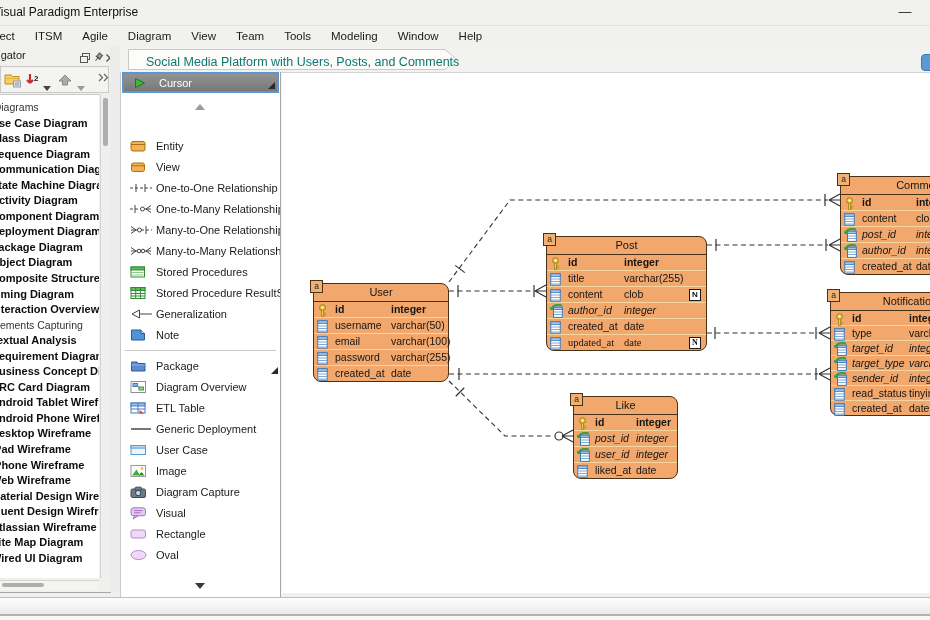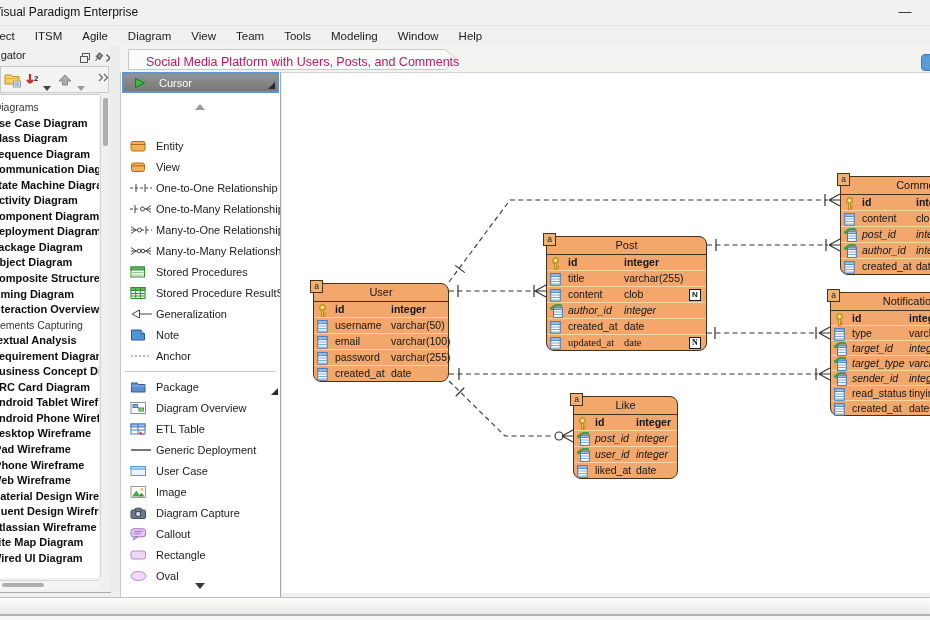--- a/index.html
+++ b/index.html
@@ -23,21 +23,21 @@
   .nav-row{white-space:nowrap;font-size:11px;line-height:15.55px;}
   .nav-row.cat{margin-left:-31px;font-weight:400;color:#333;font-size:10.5px;}
   .nav-row.itm{margin-left:-9px;font-weight:700;color:#0d0d0d;}
   .nav-vscroll{position:absolute;left:100px;top:48px;width:9px;height:484px;background:#efefed;border-left:1px solid #d5d5d3;}
   .nav-vthumb{position:absolute;left:2px;top:4px;width:5px;height:48px;background:#aeaeac;border-radius:2px;}
   .nav-hscroll{position:absolute;left:0;top:534px;width:99px;height:9px;background:#f4f4f2;border-top:1px solid #d5d5d3;}
   .nav-hthumb{position:absolute;left:2px;top:2px;width:42px;height:4px;background:#aeaeac;border-radius:2px;}
   
   .crumbbar{position:absolute;left:120px;top:46px;width:810px;height:26px;background:#f2f2f0;border-bottom:1px solid #d2d2d0;}
   .crumb{position:absolute;left:8px;top:3px;width:330px;height:21px;}
-  .crumb-text{position:absolute;left:18px;top:6px;font-size:12.5px;color:#be185d;white-space:nowrap;}
+  .crumb-text{position:absolute;left:18px;top:6px;font-size:12.5px;color:#0f766e;white-space:nowrap;}
   .crumb-addon{position:absolute;left:801px;top:8px;width:16px;height:15px;background:#5b9bd5;border-radius:4px;border:1px solid #3a7ab5;}
   
   .toolbox{position:absolute;left:120px;top:72px;width:161px;height:525px;background:#fff;border-left:1px solid #c9c9c7;border-right:1px solid #a8a8a6;box-sizing:border-box;overflow:hidden;}
   .tb-row{position:relative;height:21px;display:flex;align-items:center;padding-left:9px;box-sizing:border-box;}
   .tb-icon{width:26px;display:flex;align-items:center;flex:none;}
   .tb-label{font-size:11px;color:#1a1a1a;white-space:nowrap;}
   .tb-sep{height:10px;position:relative;}
   .tb-sep::after{content:'';position:absolute;left:4px;right:4px;top:5px;border-top:1px solid #c8c8c6;}
   .tb-cursor{position:absolute;left:1px;top:0px;width:157px;height:21px;display:flex;align-items:center;padding-left:9px;box-sizing:border-box;
     background:linear-gradient(#939393,#787878);border:2px solid #5a96d0;}
@@ -309,28 +309,20 @@
         </div>
         <div class="tb-row">
           <span class="tb-icon">
             <svg width="17" height="14">
               <path d="M1.5 2 H11 L14.5 5.5 V12 H1.5 Z" fill="#4f93d8" stroke="#2a5c9c"></path>
               <path d="M11 2 V5.5 H14.5" fill="#cfe3f6" stroke="#2a5c9c"></path>
             </svg>
           </span>
           <span class="tb-label">Note</span>
         </div>
-        <div class="tb-row">
-          <span class="tb-icon">
-            <svg width="22" height="12">
-              <line x1="1" y1="6" x2="21" y2="6" stroke="#777" stroke-dasharray="2,2"></line>
-            </svg>
-          </span>
-          <span class="tb-label">Anchor</span>
-        </div>
         <div class="tb-sep"></div>
         <div class="tb-row corner">
           <span class="tb-icon">
             <svg width="17" height="14">
               <path d="M1.5 4.5 V3 H7 L8.5 4.5 H15 V12 H1.5 Z" fill="#5b8ece" stroke="#2f5a9e"></path>
               <path d="M1.5 6 H15" stroke="#8fb3e2"></path>
             </svg>
           </span>
           <span class="tb-label">Package</span>
         </div>
@@ -397,21 +389,21 @@
         </div>
         <div class="tb-row">
           <span class="tb-icon">
             <svg width="17" height="14">
               <rect x="1" y="1.8" width="14.5" height="8" rx="2.5" fill="#e6c9f2" stroke="#a173bd"></rect>
               <path d="M4.5 9.8 L3.2 13 L8 9.8 Z" fill="#e6c9f2" stroke="#a173bd"></path>
               <line x1="4" y1="4.6" x2="12.5" y2="4.6" stroke="#a173bd"></line>
               <line x1="4" y1="6.8" x2="10.5" y2="6.8" stroke="#a173bd"></line>
             </svg>
           </span>
-          <span class="tb-label">Callout</span>
+          <span class="tb-label">Visual</span>
         </div>
         <div class="tb-row">
           <span class="tb-icon">
             <svg width="17" height="14">
               <rect x="1" y="3" width="14.5" height="8" rx="2" fill="#efd9f7" stroke="#b48cc8"></rect>
             </svg>
           </span>
           <span class="tb-label">Rectangle</span>
         </div>
         <div class="tb-row">

